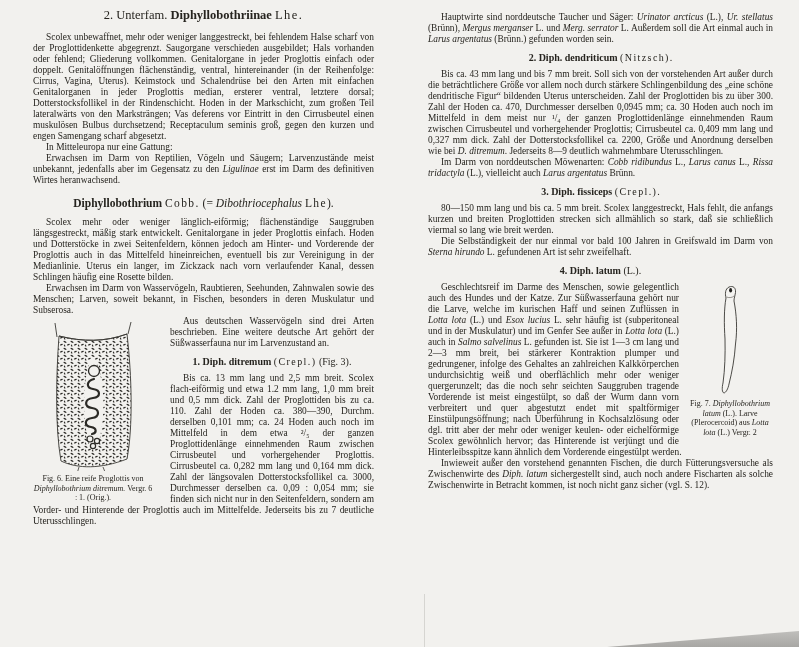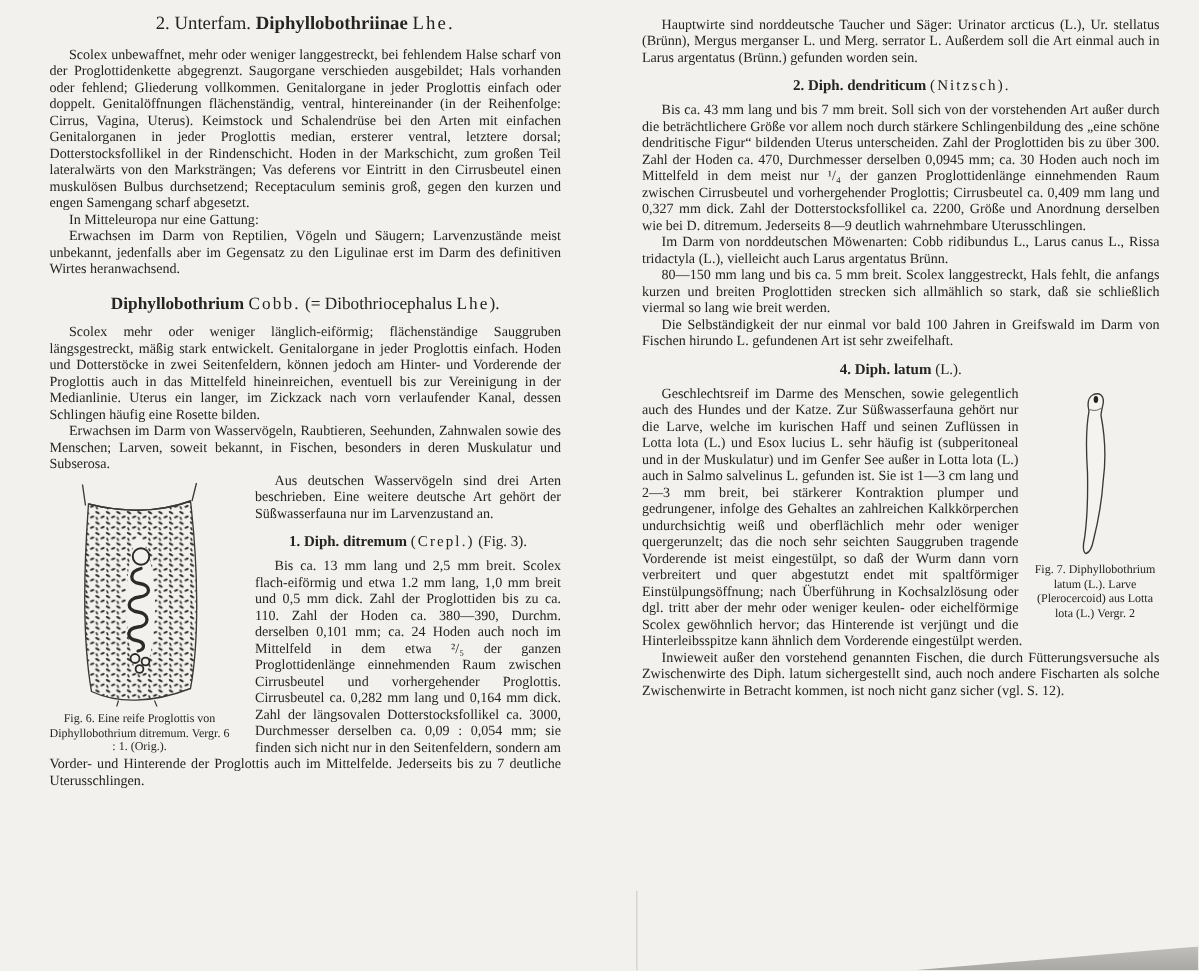--- a/index.html
+++ b/index.html
@@ -10,21 +10,21 @@
   .page{display:flex;padding:6px 26px 0 33px;gap:54px;}
   .col{width:341px;}
   .col.right{width:345px;padding-top:6px;}
 
   .body-p{margin:0;font-size:9.4px;line-height:11px;text-align:justify;text-indent:13px;}
   .h-main{margin:2px 0 9px;font-size:12.5px;font-weight:normal;text-align:center;white-space:nowrap;}
   .h-genus{margin:11px 0 8px;font-size:11.5px;font-weight:normal;text-align:center;white-space:nowrap;}
   .h-species{margin:7px 0 6px;font-size:10px;font-weight:normal;text-align:center;}
 
   .run-b{font-weight:bold;}
-  .run-i{}
+  .run-i{font-style:italic;}
   .run-sp{letter-spacing:1.4px;}
 
   figure{margin:0;padding:0;}
   .fig6{float:left;width:120px;margin:3px 17px 0 0;}
   .fig6 svg{display:block;margin:0 auto;}
   .fig7{float:right;width:86px;margin:2px 0 3px 8px;}
   .fig7 svg{display:block;margin:0 auto;}
   .cap{font-size:8px;line-height:9.5px;text-align:center;margin-top:3px;text-indent:0;}
 
   .scan-band{position:absolute;right:0;bottom:0;width:192px;height:20px;
@@ -72,22 +72,23 @@
       <p class="body-p"><span>Aus deutschen Wasservögeln sind drei Arten beschrieben. Eine weitere deutsche Art gehört der Süßwasserfauna nur im Larvenzustand an.</span></p>
       <h3 class="h-species"><span class="run-b">1. Diph. ditremum</span><span> </span><span class="run-sp">(Crepl.)</span><span> (Fig. 3).</span></h3>
       <p class="body-p"><span>Bis ca. 13 mm lang und 2,5 mm breit. Scolex flach-eiförmig und etwa 1.2 mm lang, 1,0 mm breit und 0,5 mm dick. Zahl der Proglottiden bis zu ca. 110. Zahl der Hoden ca. 380—390, Durchm. derselben 0,101 mm; ca. 24 Hoden auch noch im Mittelfeld in dem etwa ²/₅ der ganzen Proglottidenlänge einnehmenden Raum zwischen Cirrusbeutel und vorhergehender Proglottis. Cirrusbeutel ca. 0,282 mm lang und 0,164 mm dick. Zahl der längsovalen Dotterstocksfollikel ca. 3000, Durchmesser derselben ca. 0,09 : 0,054 mm; sie finden sich nicht nur in den Seitenfeldern, sondern am Vorder- und Hinterende der Proglottis auch im Mittelfelde. Jederseits bis zu 7 deutliche Uterusschlingen.</span></p>
     </div>
 
     <div class="col right">
       <p class="body-p"><span>Hauptwirte sind norddeutsche Taucher und Säger: </span><span class="run-i">Urinator arcticus</span><span> (L.), </span><span class="run-i">Ur. stellatus</span><span> (Brünn), </span><span class="run-i">Mergus merganser</span><span> L. und </span><span class="run-i">Merg. serrator</span><span> L. Außerdem soll die Art einmal auch in </span><span class="run-i">Larus argentatus</span><span> (Brünn.) gefunden worden sein.</span></p>
       <h3 class="h-species"><span class="run-b">2. Diph. dendriticum</span><span> </span><span class="run-sp">(Nitzsch)</span><span>.</span></h3>
       <p class="body-p"><span>Bis ca. 43 mm lang und bis 7 mm breit. Soll sich von der vorstehenden Art außer durch die beträchtlichere Größe vor allem noch durch stärkere Schlingenbildung des „eine schöne dendritische Figur“ bildenden Uterus unterscheiden. Zahl der Proglottiden bis zu über 300. Zahl der Hoden ca. 470, Durchmesser derselben 0,0945 mm; ca. 30 Hoden auch noch im Mittelfeld in dem meist nur ¹/₄ der ganzen Proglottidenlänge einnehmenden Raum zwischen Cirrusbeutel und vorhergehender Proglottis; Cirrusbeutel ca. 0,409 mm lang und 0,327 mm dick. Zahl der Dotterstocksfollikel ca. 2200, Größe und Anordnung derselben wie bei </span><span class="run-i">D. ditremum</span><span>. Jederseits 8—9 deutlich wahrnehmbare Uterusschlingen.</span></p>
       <p class="body-p"><span>Im Darm von norddeutschen Möwenarten: </span><span class="run-i">Cobb ridibundus</span><span> L., </span><span class="run-i">Larus canus</span><span> L., </span><span class="run-i">Rissa tridactyla</span><span> (L.), vielleicht auch </span><span class="run-i">Larus argentatus</span><span> Brünn.</span></p>
+      <h3 class="h-species"><span class="run-b">3. Diph. fissiceps</span><span> </span><span class="run-sp">(Crepl.)</span><span>.</span></h3>
       <p class="body-p"><span>80—150 mm lang und bis ca. 5 mm breit. Scolex langgestreckt, Hals fehlt, die anfangs kurzen und breiten Proglottiden strecken sich allmählich so stark, daß sie schließlich viermal so lang wie breit werden.</span></p>
-      <p class="body-p"><span>Die Selbständigkeit der nur einmal vor bald 100 Jahren in Greifswald im Darm von </span><span class="run-i">Fischen hirundo</span><span> L. gefundenen Art ist sehr zweifelhaft.</span></p>
+      <p class="body-p"><span>Die Selbständigkeit der nur einmal vor bald 100 Jahren in Greifswald im Darm von </span><span class="run-i">Sterna hirundo</span><span> L. gefundenen Art ist sehr zweifelhaft.</span></p>
       <h3 class="h-species"><span class="run-b">4. Diph. latum</span><span> (L.).</span></h3>
 
       <figure class="fig7">
         <svg width="34" height="112" viewBox="0 0 34 112">
           <path d="M16,3 C20,1.5 23,3.5 22.5,8.5 C22,12 21,14 21,17 C23.5,30 24.5,45 22.5,60 C21.5,75 19,88 16,100 C15,105 13,108.5 11,109 C9,108.5 8.8,104 10,99 C12,85 12.3,70 12,55 C11,40 11,25 13,14 C12,10 12,5 16,3 Z" fill="#f4f3f0" stroke="#3a3934" stroke-width="0.9"></path>
           <ellipse cx="17.6" cy="6.3" rx="1.5" ry="2.3" fill="#23221f"></ellipse>
           <path d="M13.5,13 C16.5,14.2 19.5,13.5 21,12" fill="none" stroke="#55534d" stroke-width="0.6"></path>
         </svg>
         <figcaption class="cap"><span>Fig. 7. </span><span class="run-i">Diphyllobothrium latum</span><span> (L.). Larve (Plerocercoid) aus </span><span class="run-i">Lotta lota</span><span> (L.) Vergr. 2</span></figcaption>
       </figure>

